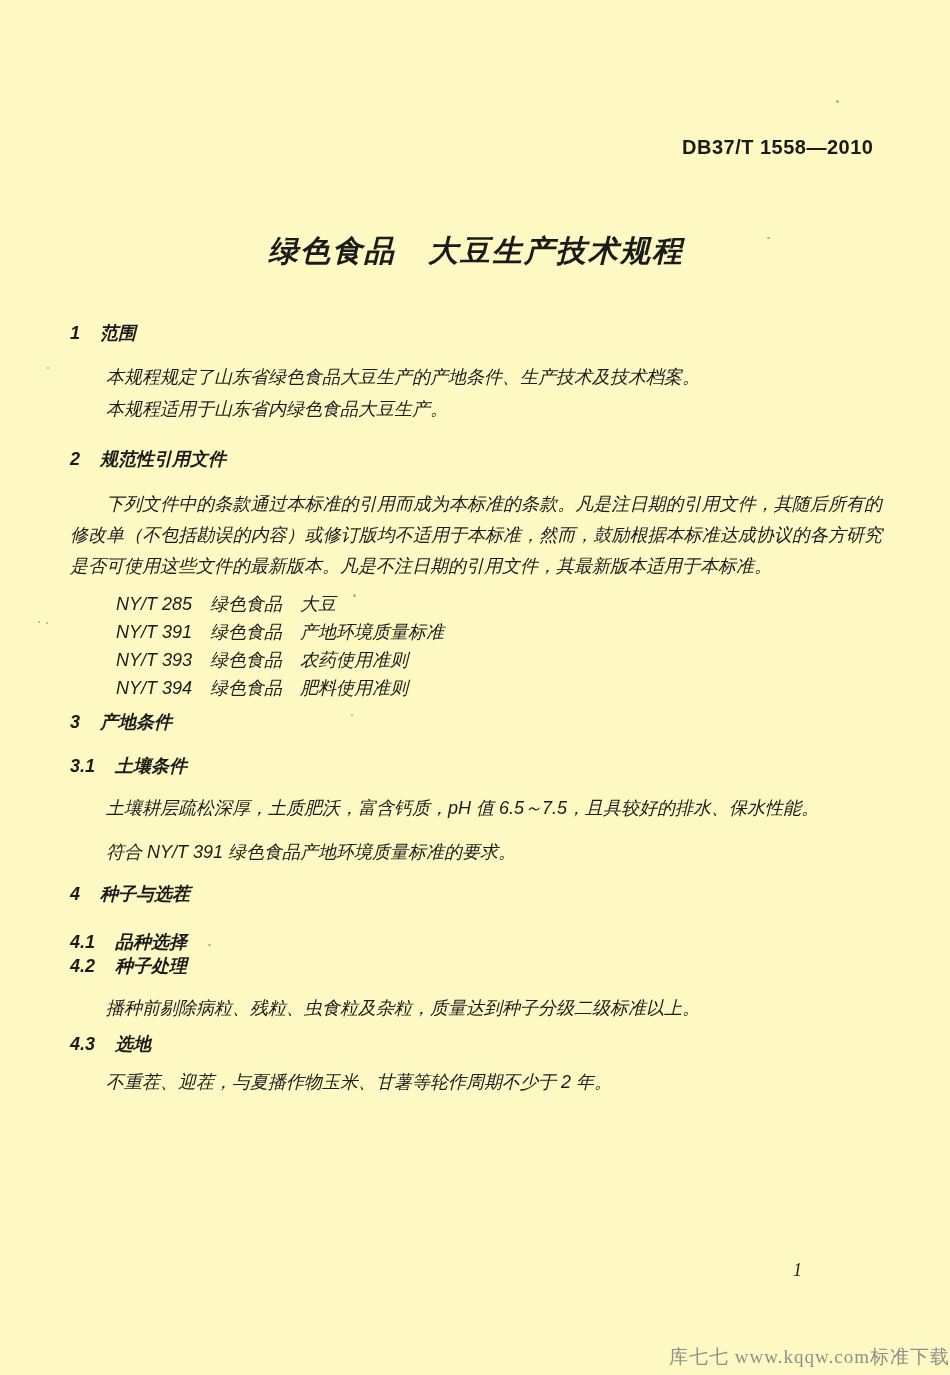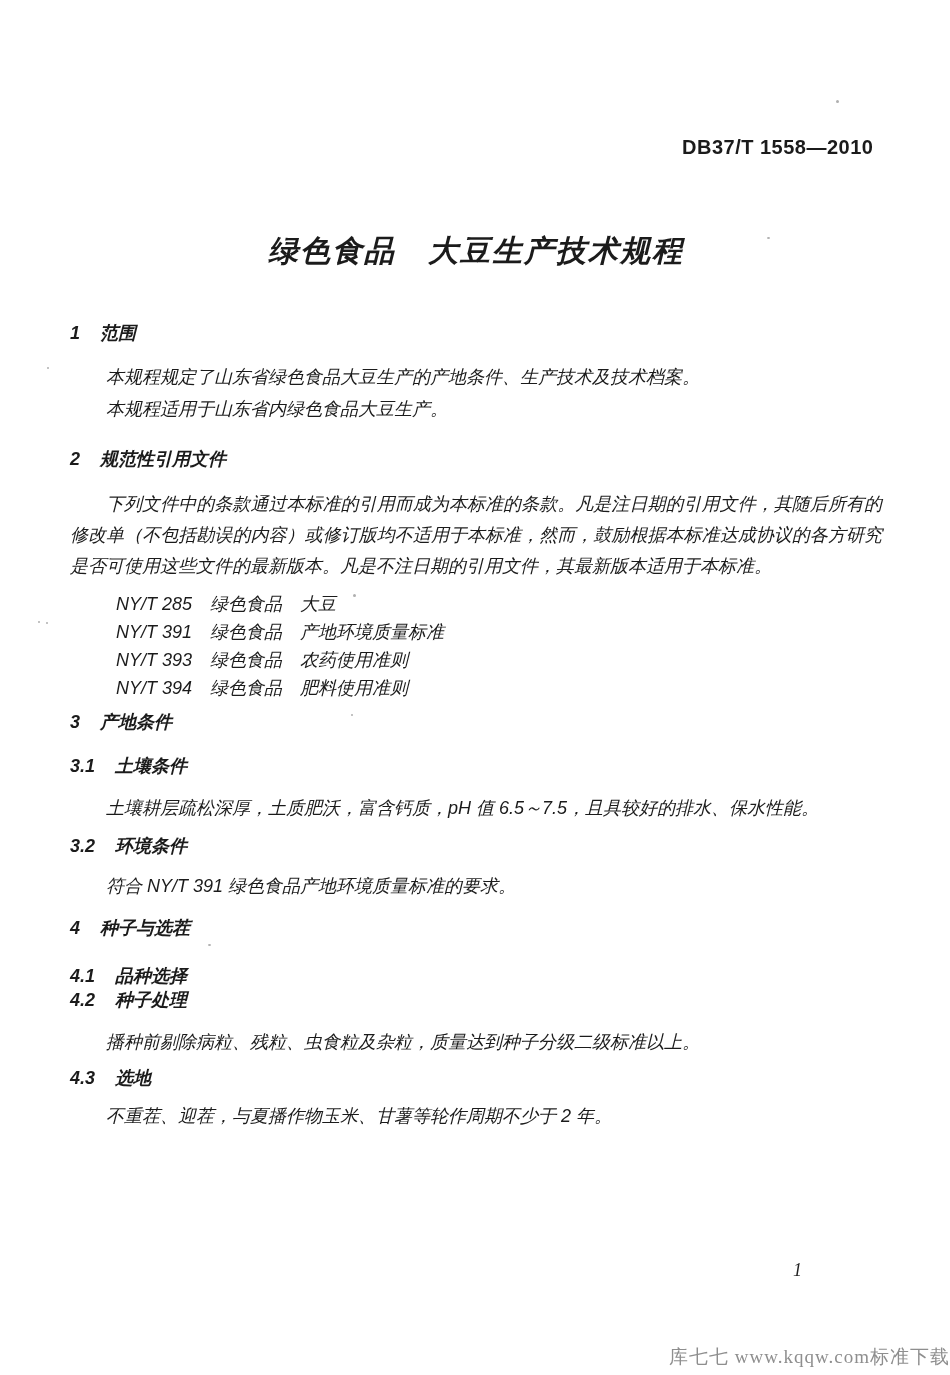--- a/index.html
+++ b/index.html
@@ -1,21 +1,21 @@
 <!DOCTYPE html>
 <html><head>
 <meta charset="utf-8">
 <style>
   html, body { margin: 0; padding: 0; background: #e8e8e8; }
   .page {
     position: relative;
     width: 950px;
     height: 1375px;
     margin: 0 auto;
-    background: #ffffff;
+    background: #fef9c3;
     overflow: hidden;
     font-family: "Liberation Sans", "DejaVu Sans", sans-serif;
     color: #1b1b1b;
   }
   .std-code {
     position: absolute;
     top: 136px;
     left: 682px;
     font-size: 20px;
     font-weight: 700;
@@ -132,23 +132,20 @@
       <div class="ref-line">NY/T 394　绿色食品　肥料使用准则</div>
     </div>
 
     <div class="h-sec mt-h3">
       <span class="h-num">3</span><span>产地条件</span>
     </div>
     <div class="h-sec mt-h31">
       <span class="h-num">3.1</span><span>土壤条件</span>
     </div>
     <p class="para mt-p31">土壤耕层疏松深厚，土质肥沃，富含钙质，pH 值 6.5～7.5，且具较好的排水、保水性能。</p>
-    <div class="h-sec mt-h32">
-      <span class="h-num">3.2</span><span>环境条件</span>
-    </div>
     <p class="para mt-p32">符合 NY/T 391 绿色食品产地环境质量标准的要求。</p>
 
     <div class="h-sec mt-h4">
       <span class="h-num">4</span><span>种子与选茬</span>
     </div>
     <div class="h-sec mt-h41">
       <span class="h-num">4.1</span><span>品种选择</span>
     </div>
     <div class="h-sec mt-h42">
       <span class="h-num">4.2</span><span>种子处理</span>

